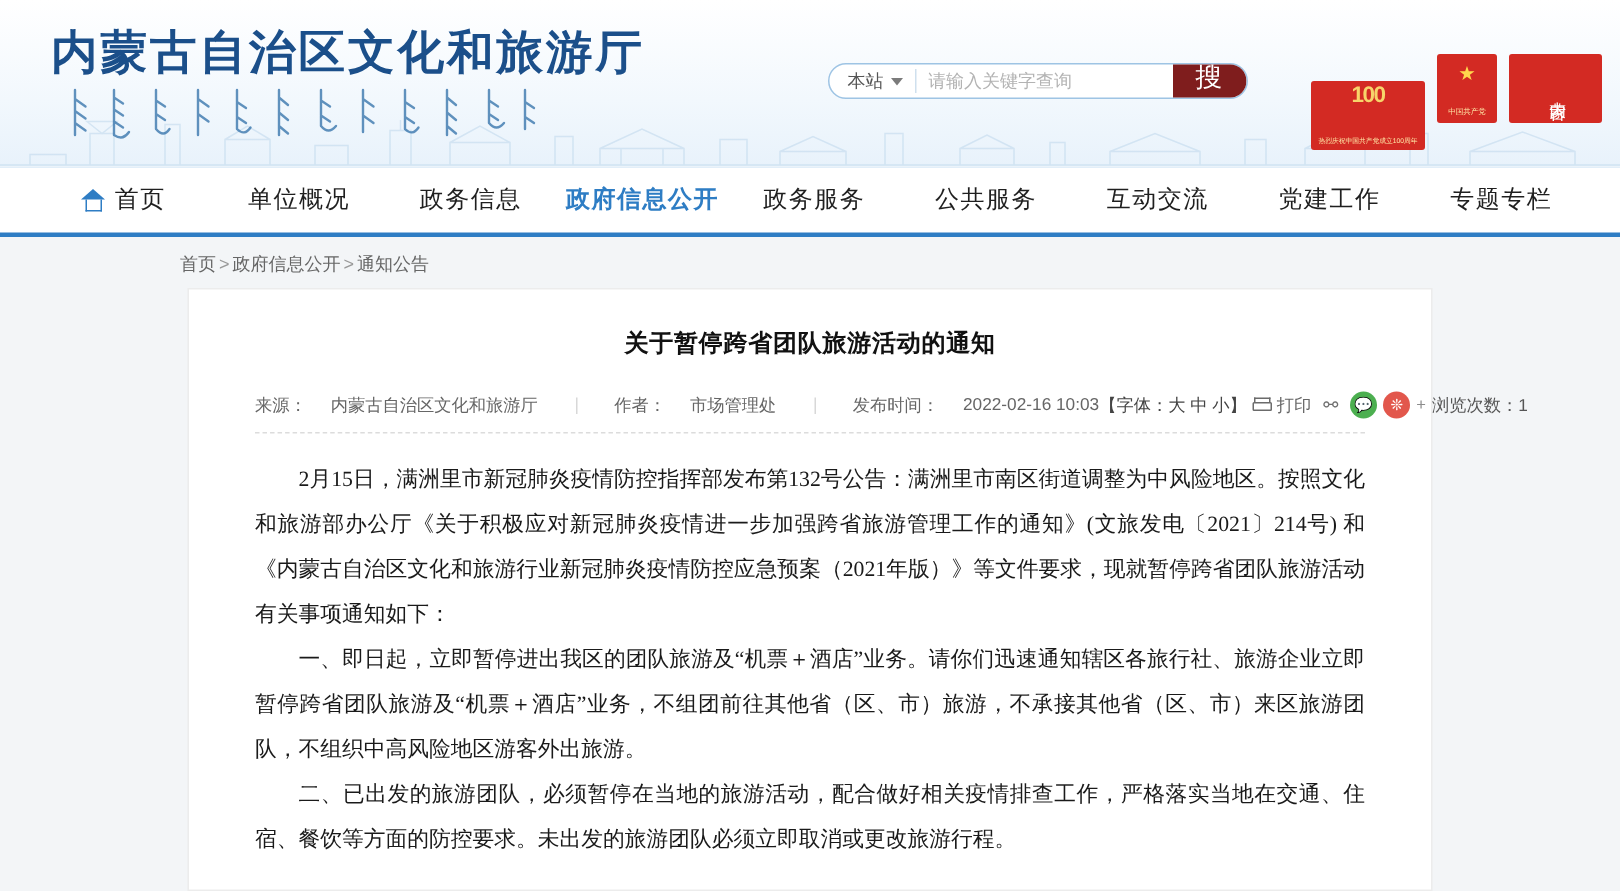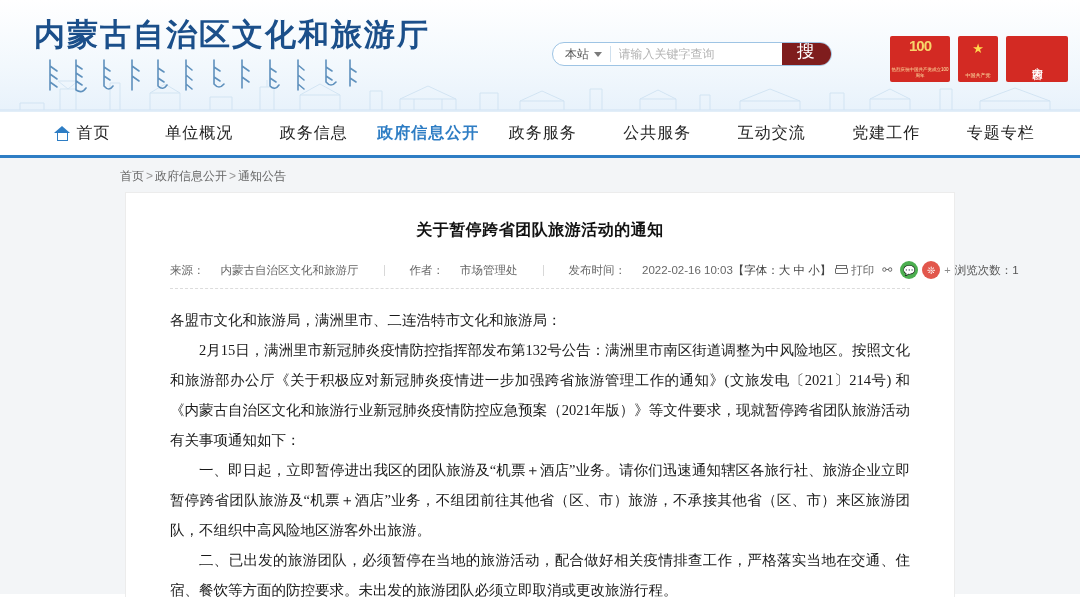--- a/index.html
+++ b/index.html
@@ -95,26 +95,27 @@
     letter-spacing: 1px;
     cursor: pointer;
     font-family: "Liberation Sans", sans-serif;
   }
   .badges {
     position: absolute;
     right: 12px; top: 36px;
     display: flex; gap: 8px; align-items: flex-start;
   }
   .badge-cpc {
-    width: 60px; height: 46px;
+    width: 76px; height: 46px;
     background: #d32a23;
     color: #ffe9a8;
     border-radius: 2px;
     position: relative;
     overflow: hidden;
+    margin-top: 18px;
   }
   .badge-cpc .b-100 {
     position: absolute; top: 1px; left: 50%; transform: translateX(-50%);
     font-size: 15px; font-weight: bold; color: #f7d46a; letter-spacing: -1px;
   }
   .badge-cpc .b-txt {
     position: absolute; bottom: 3px; left: 0; right: 0;
     text-align: center;
     font-size: 4.5px; line-height: 6px; color: #ffe9a8;
   }
@@ -397,21 +398,20 @@
         </span>
         <span class="share-ico sh-generic">⚯</span>
         <span class="share-ico sh-wechat">💬</span>
         <span class="share-ico sh-weibo">❊</span>
         <span class="sh-plus">+</span>
         <span class="views"><span>浏览次数：</span><span>1</span></span>
       </div>
     </div>
 
     <div class="art-body">
-      <p>各盟市文化和旅游局，满洲里市、二连浩特市文化和旅游局：</p>
       <p class="ind">2月15日，满洲里市新冠肺炎疫情防控指挥部发布第132号公告：满洲里市南区街道调整为中风险地区。按照文化和旅游部办公厅《关于积极应对新冠肺炎疫情进一步加强跨省旅游管理工作的通知》(文旅发电〔2021〕214号) 和《内蒙古自治区文化和旅游行业新冠肺炎疫情防控应急预案（2021年版）》等文件要求，现就暂停跨省团队旅游活动有关事项通知如下：</p>
       <p class="ind">一、即日起，立即暂停进出我区的团队旅游及“机票＋酒店”业务。请你们迅速通知辖区各旅行社、旅游企业立即暂停跨省团队旅游及“机票＋酒店”业务，不组团前往其他省（区、市）旅游，不承接其他省（区、市）来区旅游团队，不组织中高风险地区游客外出旅游。</p>
       <p class="ind">二、已出发的旅游团队，必须暂停在当地的旅游活动，配合做好相关疫情排查工作，严格落实当地在交通、住宿、餐饮等方面的防控要求。未出发的旅游团队必须立即取消或更改旅游行程。</p>
 
     </div>
 
   </div>
 </div>
 
 </body></html>

